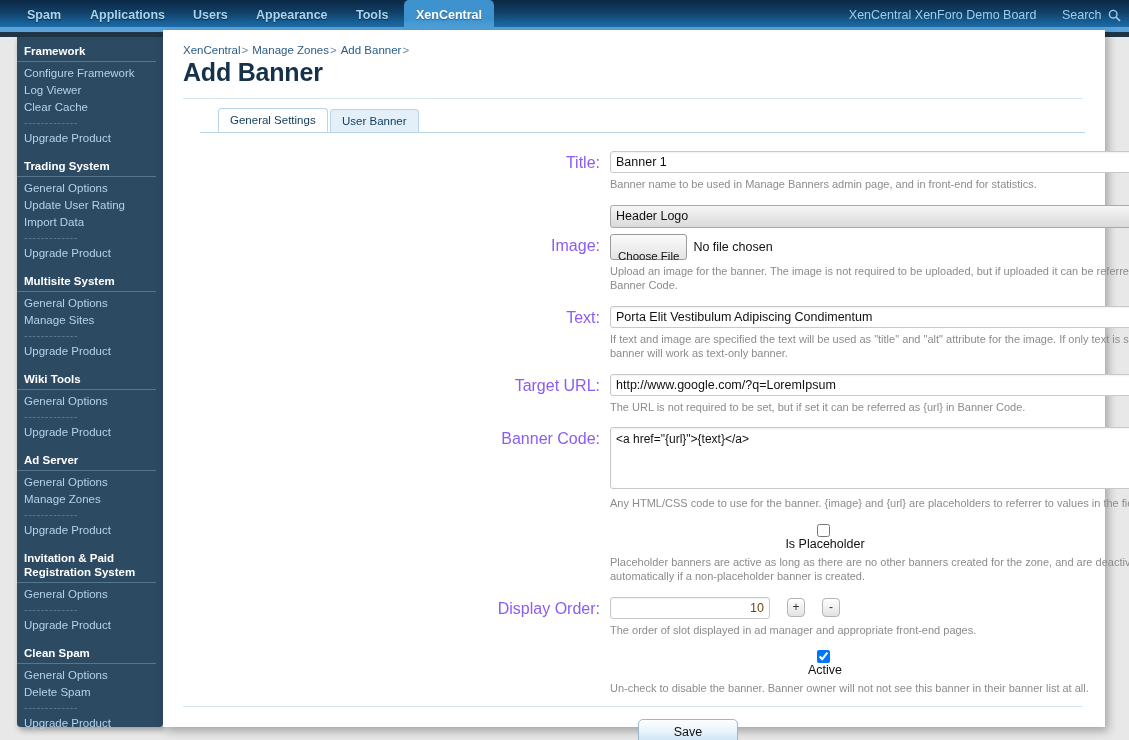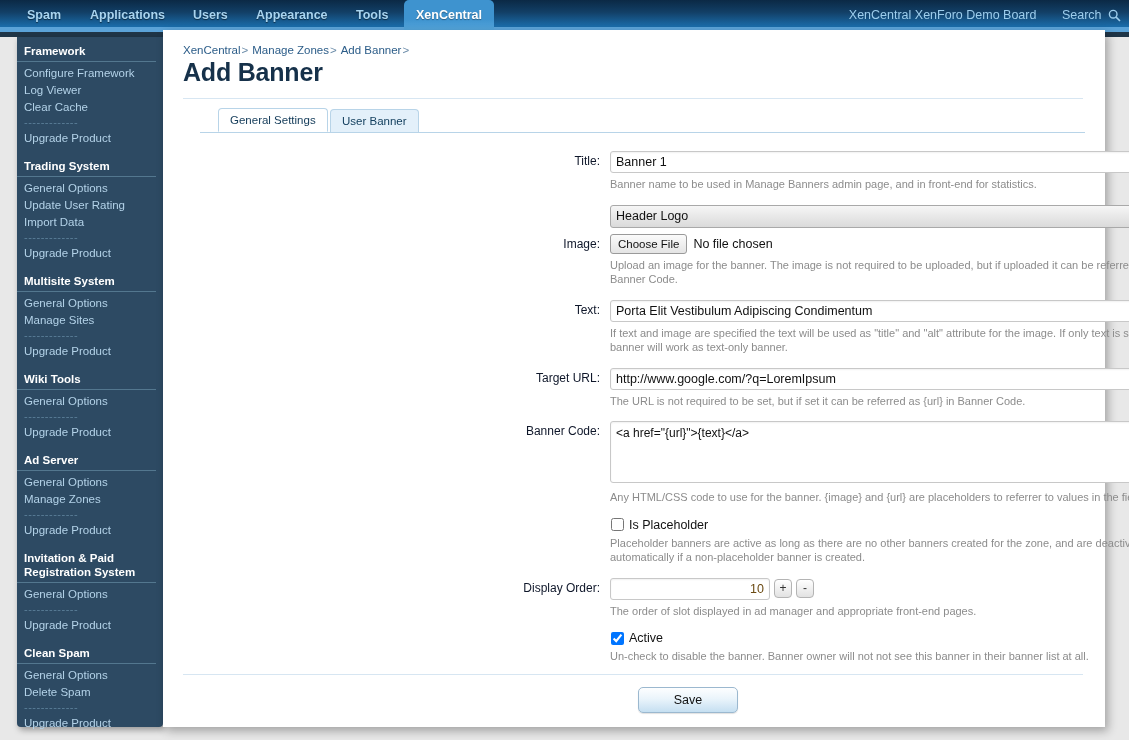--- a/index.html
+++ b/index.html
@@ -110,21 +110,21 @@
     height:24px; line-height:23px;
     border-bottom:1px solid #ffffff;
     z-index:2;
   }
 
   
   #form { margin:18px 0 0 0; }
   .row { position:relative; margin-bottom:2px; }
   .lbl {
     position:absolute; left:0; top:3px; width:437px;
-    text-align:right; font-size:12px; color:#0f172a; font-weight:normal;
+    text-align:right; font-size:16px; color:#8b5cf6; font-weight:normal;
   }
   .fld { margin-left:447px; width:430px; }
   .hint {
     margin:4px 0 13px 447px; width:600px;
     font-size:11px; color:#8c8c8c; line-height:14.5px;
   }
   input.txt {
     width:600px; height:22px; padding:2px 5px;
     border:1px solid #c8c8c8; border-radius:3px;
     font-family:"Liberation Sans", sans-serif; font-size:12.5px; color:#111;
@@ -135,38 +135,38 @@
     width:600px; height:23px;
     font-family:"Liberation Sans", sans-serif; font-size:12.5px; color:#111;
     border:1px solid #a9a9a9; border-radius:3px;
     background:linear-gradient(to bottom,#f6f6f6,#dadada);
     -webkit-appearance:none; appearance:none;
     padding:1px 20px 1px 5px;
   }
   .selwrap { position:relative; width:600px; }
   .filerow { display:flex; align-items:center; gap:6px; }
   .filebtn {
-    height:20px; line-height:19px; padding:0 7px;
+    height:20px; line-height:19px; padding:12px 7px;
     border:1px solid #9a9a9a; border-radius:3px;
     background:linear-gradient(to bottom,#fbfbfb,#e4e4e4);
     font-size:11.5px; color:#111; cursor:pointer;
   }
   .filetext { font-size:12.5px; color:#111; }
   textarea.code {
     width:600px; height:62px; padding:4px 5px;
     border:1px solid #c8c8c8; border-radius:3px;
     font-family:"Liberation Sans", sans-serif; font-size:12px; color:#111;
     resize:vertical; background:#fff;
     box-shadow:inset 0 1px 2px rgba(0,0,0,.06);
     line-height:15px;
   }
-  .cbrow { display:flex; align-items:center; }
+  .cbrow { display:flex; align-items:center;flex-direction:column; }
   .cbrow input { margin:0 5px 0 1px; }
   .cbrow label { font-size:12.5px; color:#111; cursor:pointer; }
-  .stepwrap { display:flex; align-items:center; gap:4px; }
+  .stepwrap { display:flex; align-items:center; gap:17px; }
   input.num {
     width:160px; height:22px; padding:2px 5px;
     border:1px solid #c8c8c8; border-radius:3px;
     font-family:"Liberation Sans", sans-serif; font-size:12.5px;
     color:#6b4a12; text-align:right; background:#fff;
     box-shadow:inset 0 1px 2px rgba(0,0,0,.06);
   }
   .stepbtn {
     width:18px; height:19px; line-height:17px; text-align:center;
     border:1px solid #b4b4b4; border-radius:4px;

